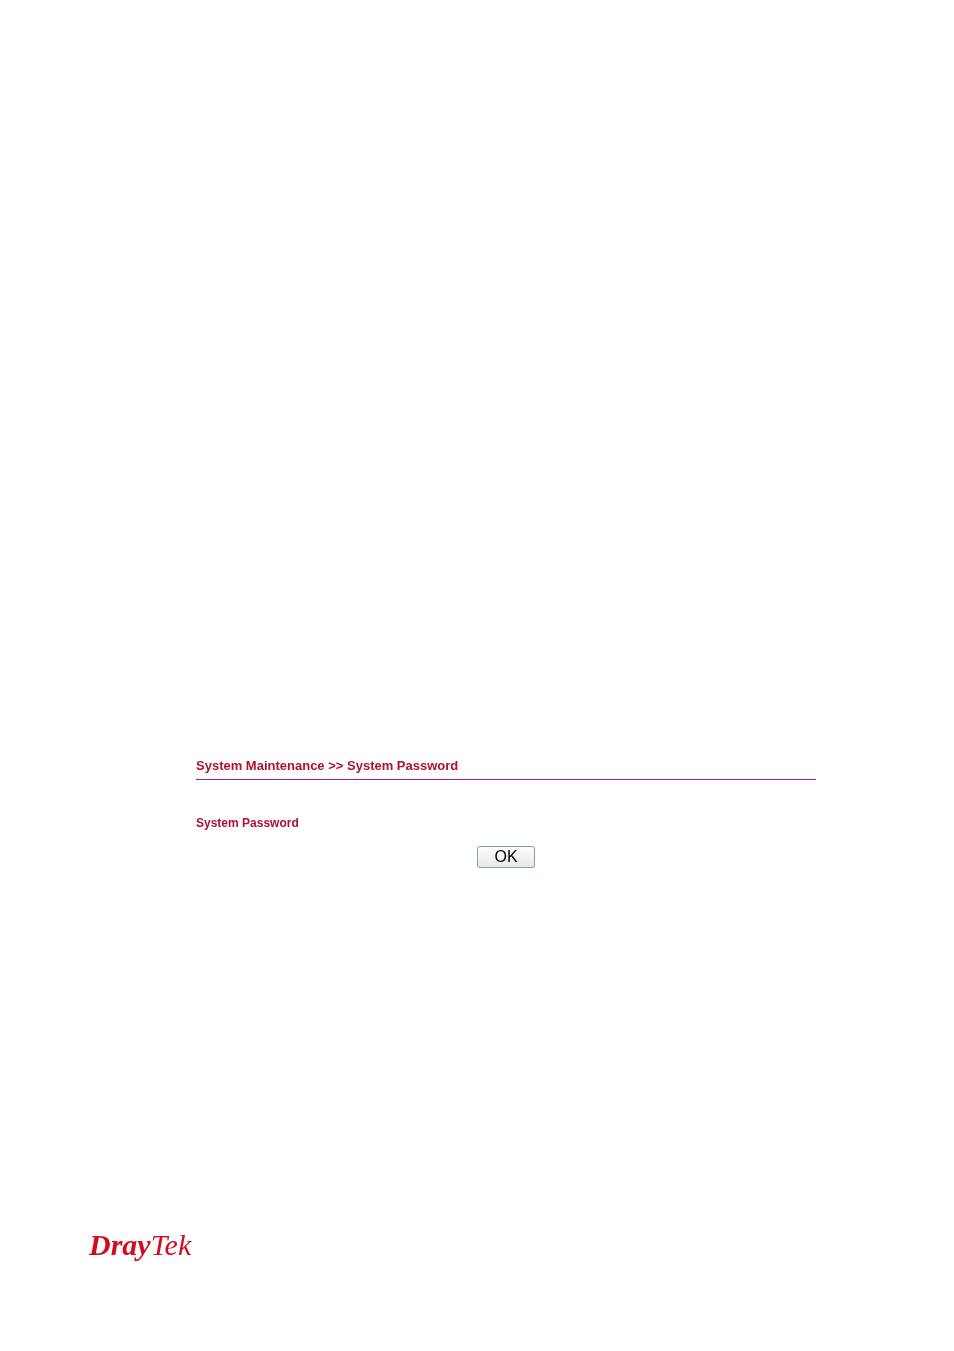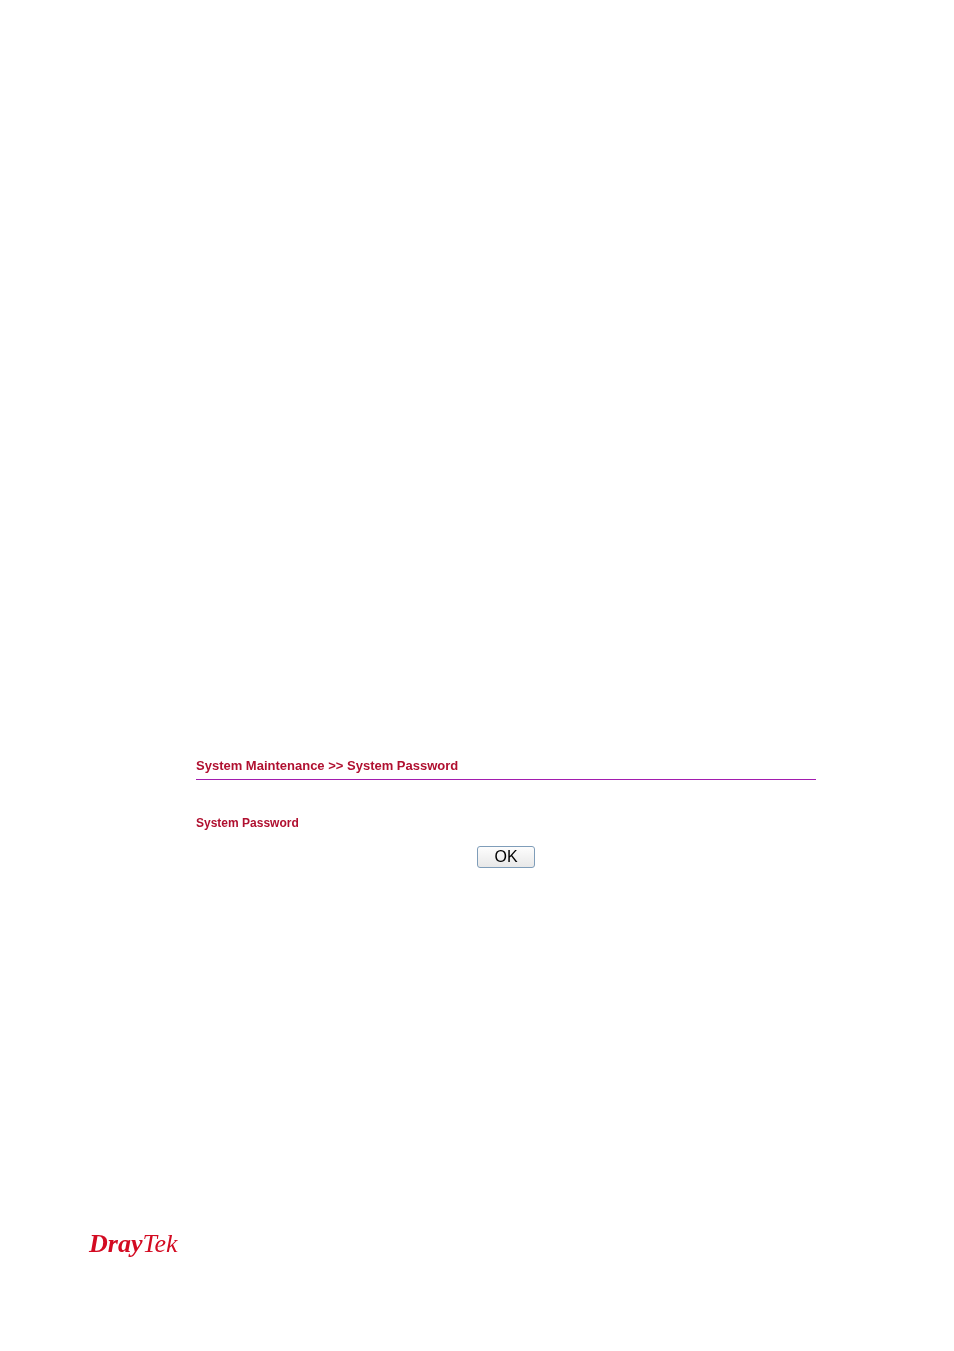--- a/index.html
+++ b/index.html
@@ -63,21 +63,21 @@
     border-radius: 3px;
     font-size: 16px;
     padding: 1px 16px;
     cursor: pointer;
     color: #000;
   }
   .footer-logo {
     position: absolute;
     left: 89px;
     top: 1228px;
-    font-size: 26px;
+    font-size: 30px;
     font-weight: bold;
   }
   .footer-logo .dray {
     color: #d30b22;
     font-style: italic;
     font-family: "Times New Roman", Times, serif;
   }
   .footer-logo .tek {
     color: #d30b22;
     font-style: italic;

